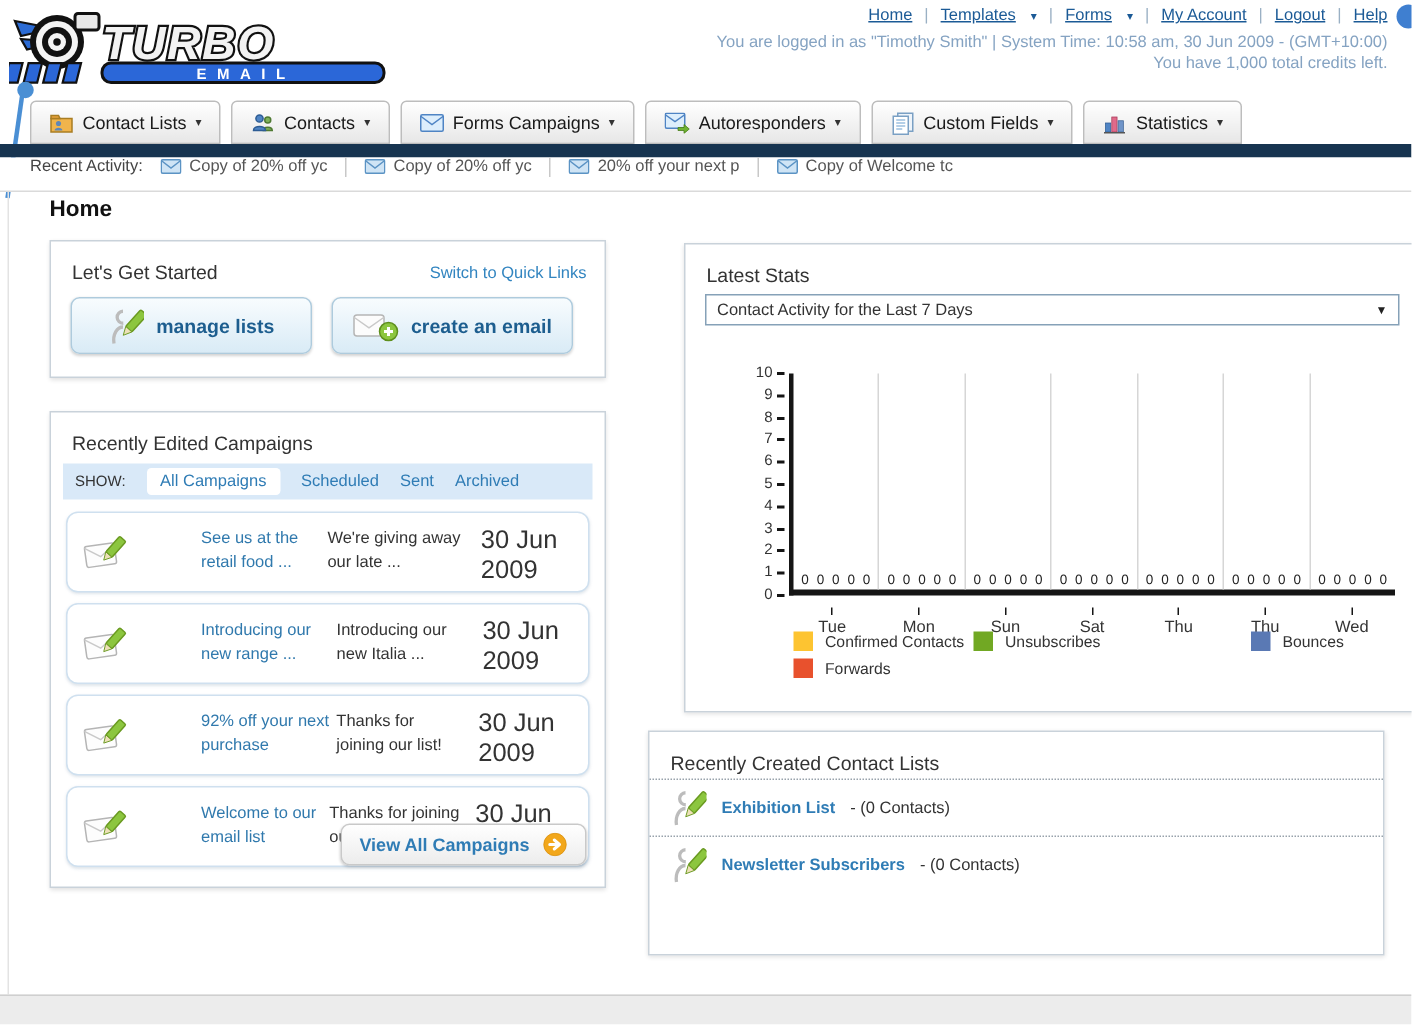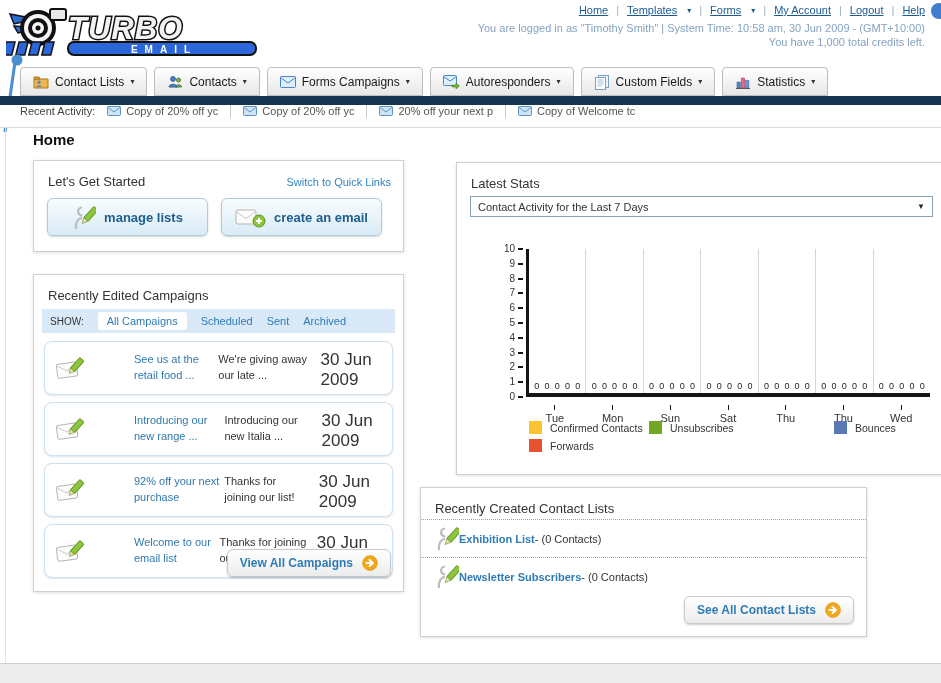--- a/index.html
+++ b/index.html
@@ -86,23 +86,23 @@
   .ylab { position:absolute; left:0; width:38px; text-align:right; font-size:10px; color:#333; }
   .ymark { position:absolute; left:41px; width:5px; height:2px; background:#151515; }
   .days { position:absolute; left:49px; top:164px; width:404px; display:flex; }
   .day { flex:1; text-align:center; font-size:11px; color:#333; }
   .dtick { width:1px; height:5px; background:#151515; margin:0 auto 2px; }
   .legend { position:absolute; left:72px; top:258px; display:grid;
     grid-template-columns:120px 185px auto; row-gap:5px; }
   .lg-item { display:flex; align-items:center; gap:8px; font-size:10.5px; color:#333; }
   .swatch { width:13px; height:13px; display:inline-block; }
   
-  #lists { left:420px; top:487px; width:447px; height:150px; }
+  #lists { left:432px; top:487px; width:491px; height:150px; }
   .litems { position:absolute; left:0; right:0; top:31px; }
-  .litem { display:flex; align-items:center; padding:5px 14px;
+  .litem { display:flex; align-items:center; gap:10px; padding:5px 14px;
     border-top:1px dotted #98a2ab; min-height:37px; }
   .lname { font-size:11px; color:#2f7cb5; font-weight:bold; cursor:pointer; }
   .lcount { font-size:11px; color:#333; }
   #see-all { right:12px; bottom:12px; }
   .icon { display:inline-flex; align-items:center; }
 </style>
 </head>
 <body>
 
 <svg class="logo-svg" width="270" height="58" viewBox="0 0 270 58">
@@ -550,24 +550,15 @@
             <g transform="rotate(42 16 12)">
               <rect x="14" y="1" width="5.5" height="15" rx="1" fill="#8cc63f" stroke="#6a9a21"></rect>
               <path d="M14 16l2.7 5.5 2.8-5.5z" fill="#ede0b8" stroke="#6a9a21" stroke-width="0.6"></path>
             </g>
           </svg>
         </span>
         <a class="lname">Newsletter Subscribers</a>
         <span class="lcount">- (0 Contacts)</span>
       </div>
     </div>
-  <button class="pill-btn" id="see-all">
-    <span>See All Contact Lists</span>
-    <span class="icon" id="see-all-arrow">
-        <svg width="16" height="16" viewBox="0 0 16 16">
-          <circle cx="8" cy="8" r="7.5" fill="#f2a71b" stroke="#d88e0a" stroke-width="0.5"></circle>
-          <path d="M4.5 8h5M7.5 5l3.5 3-3.5 3" fill="none" stroke="#fff" stroke-width="2" stroke-linecap="round" stroke-linejoin="round"></path>
-        </svg>
-      </span>
-  </button>
 </div>
 
 <div id="footer"></div>
 
 </body></html>

